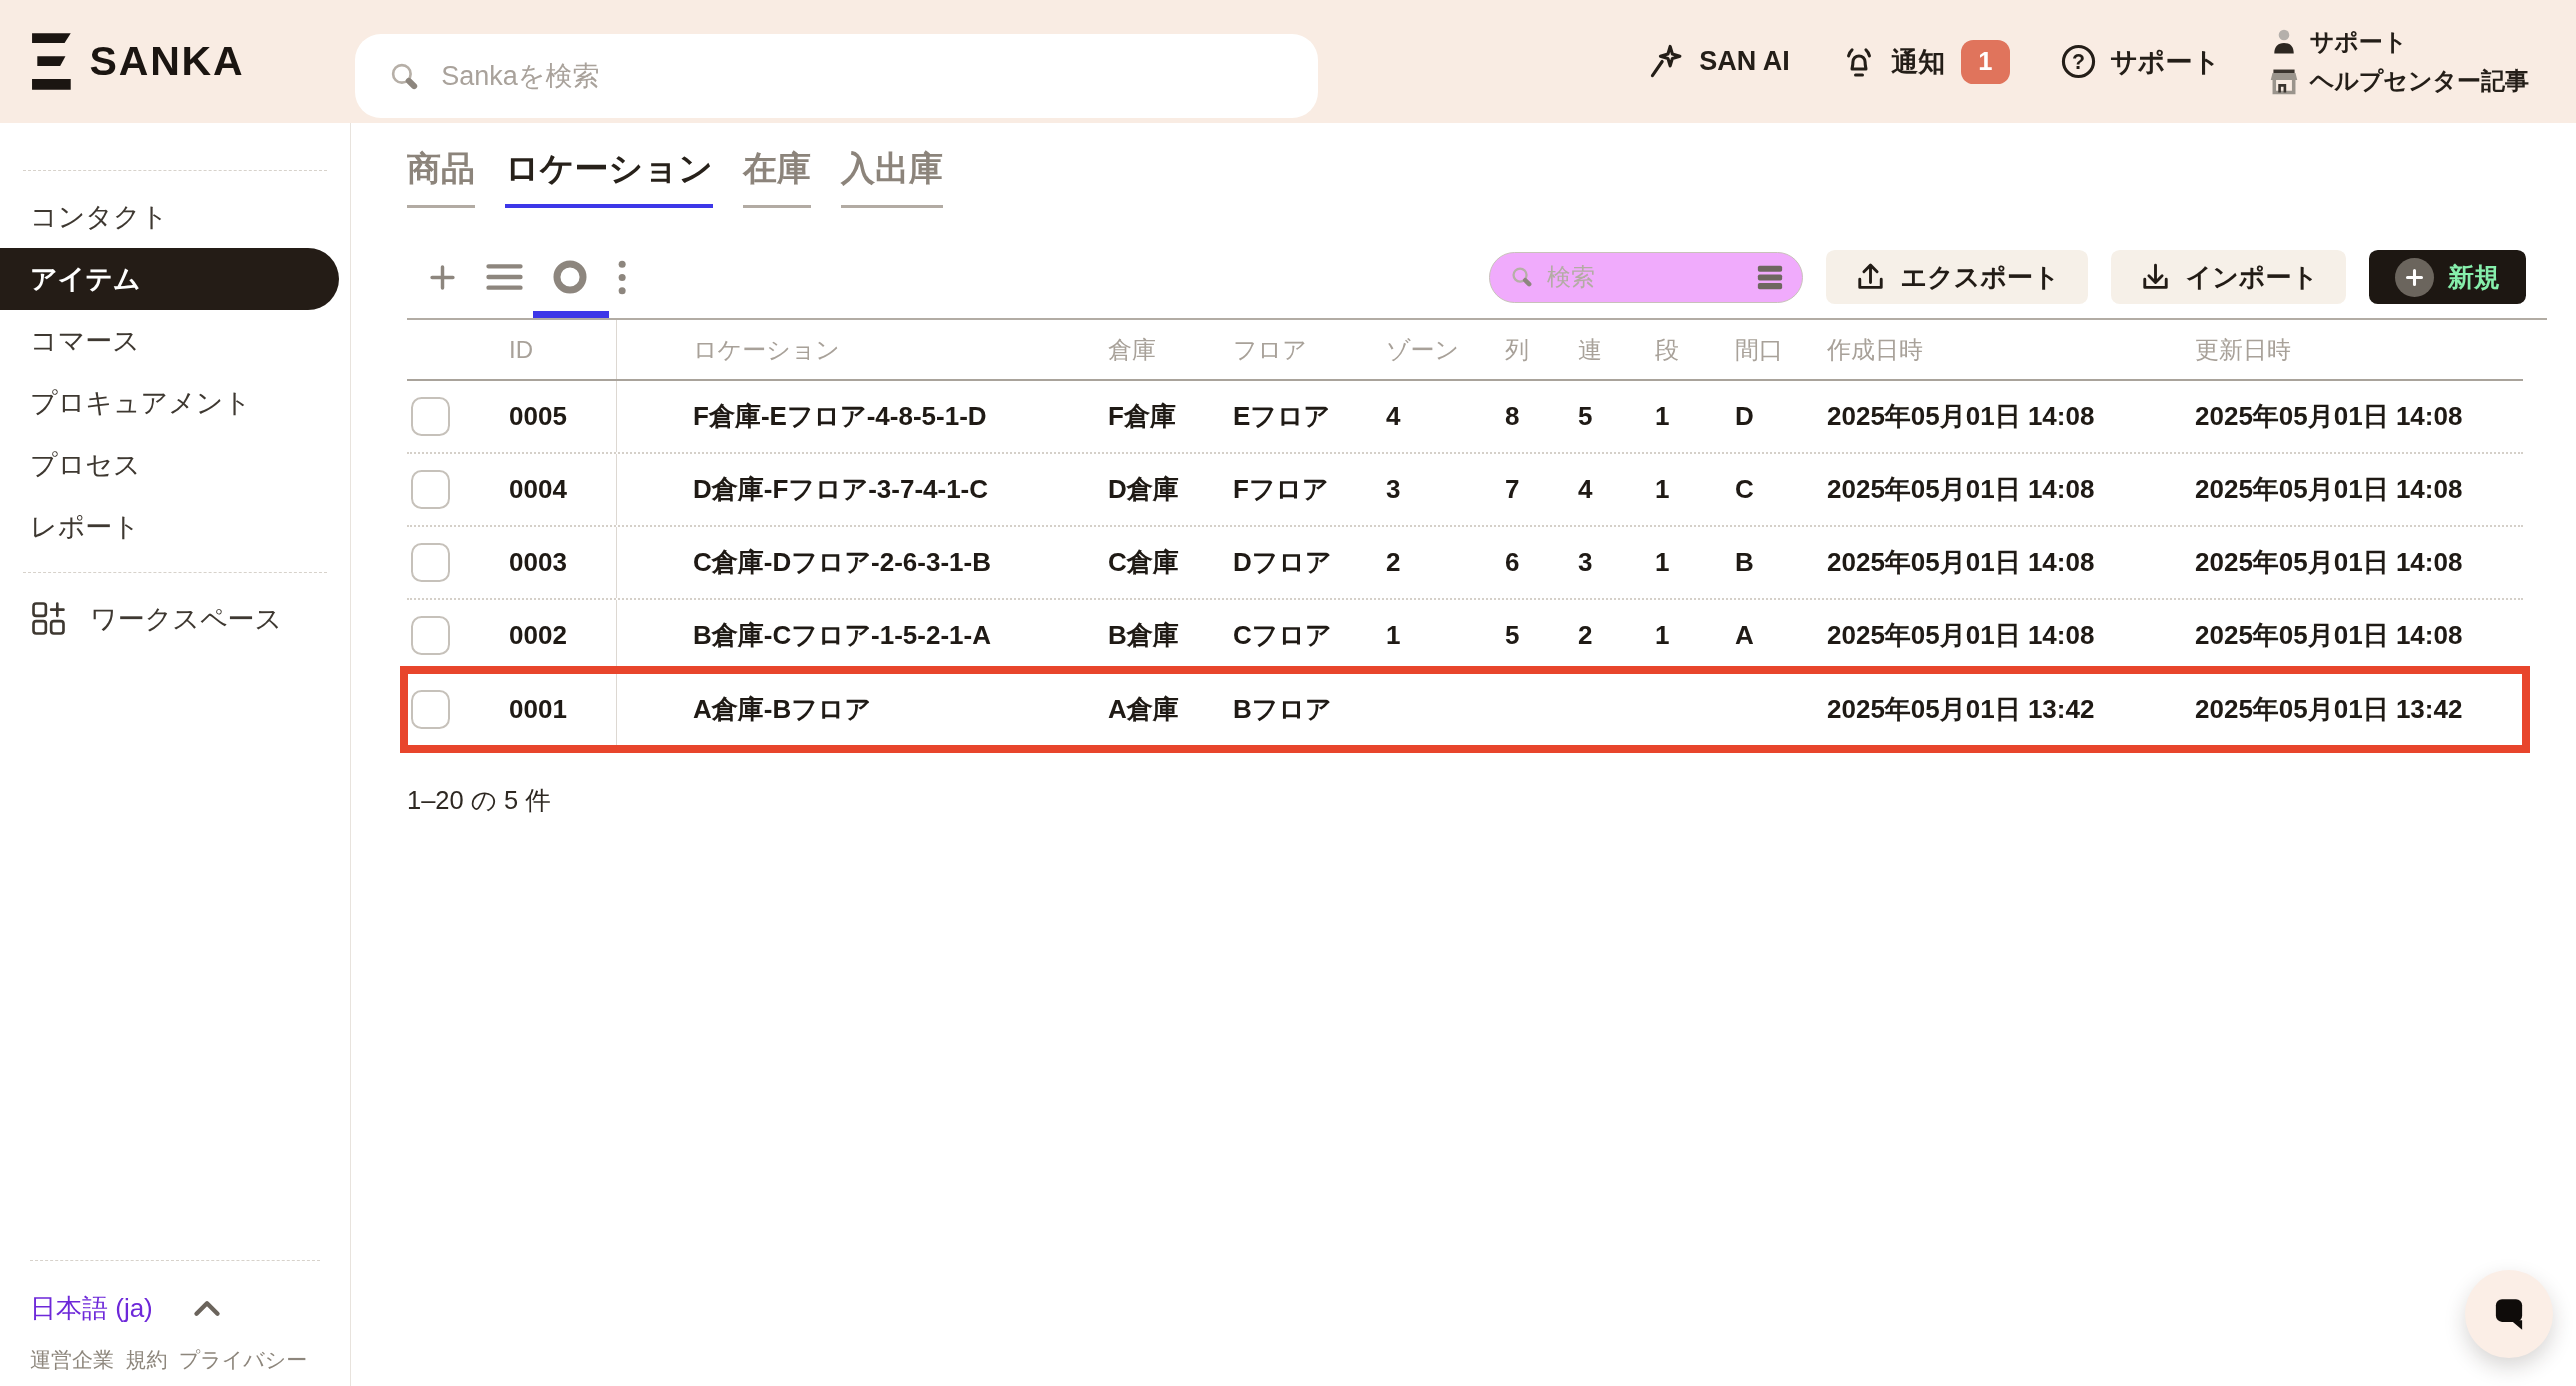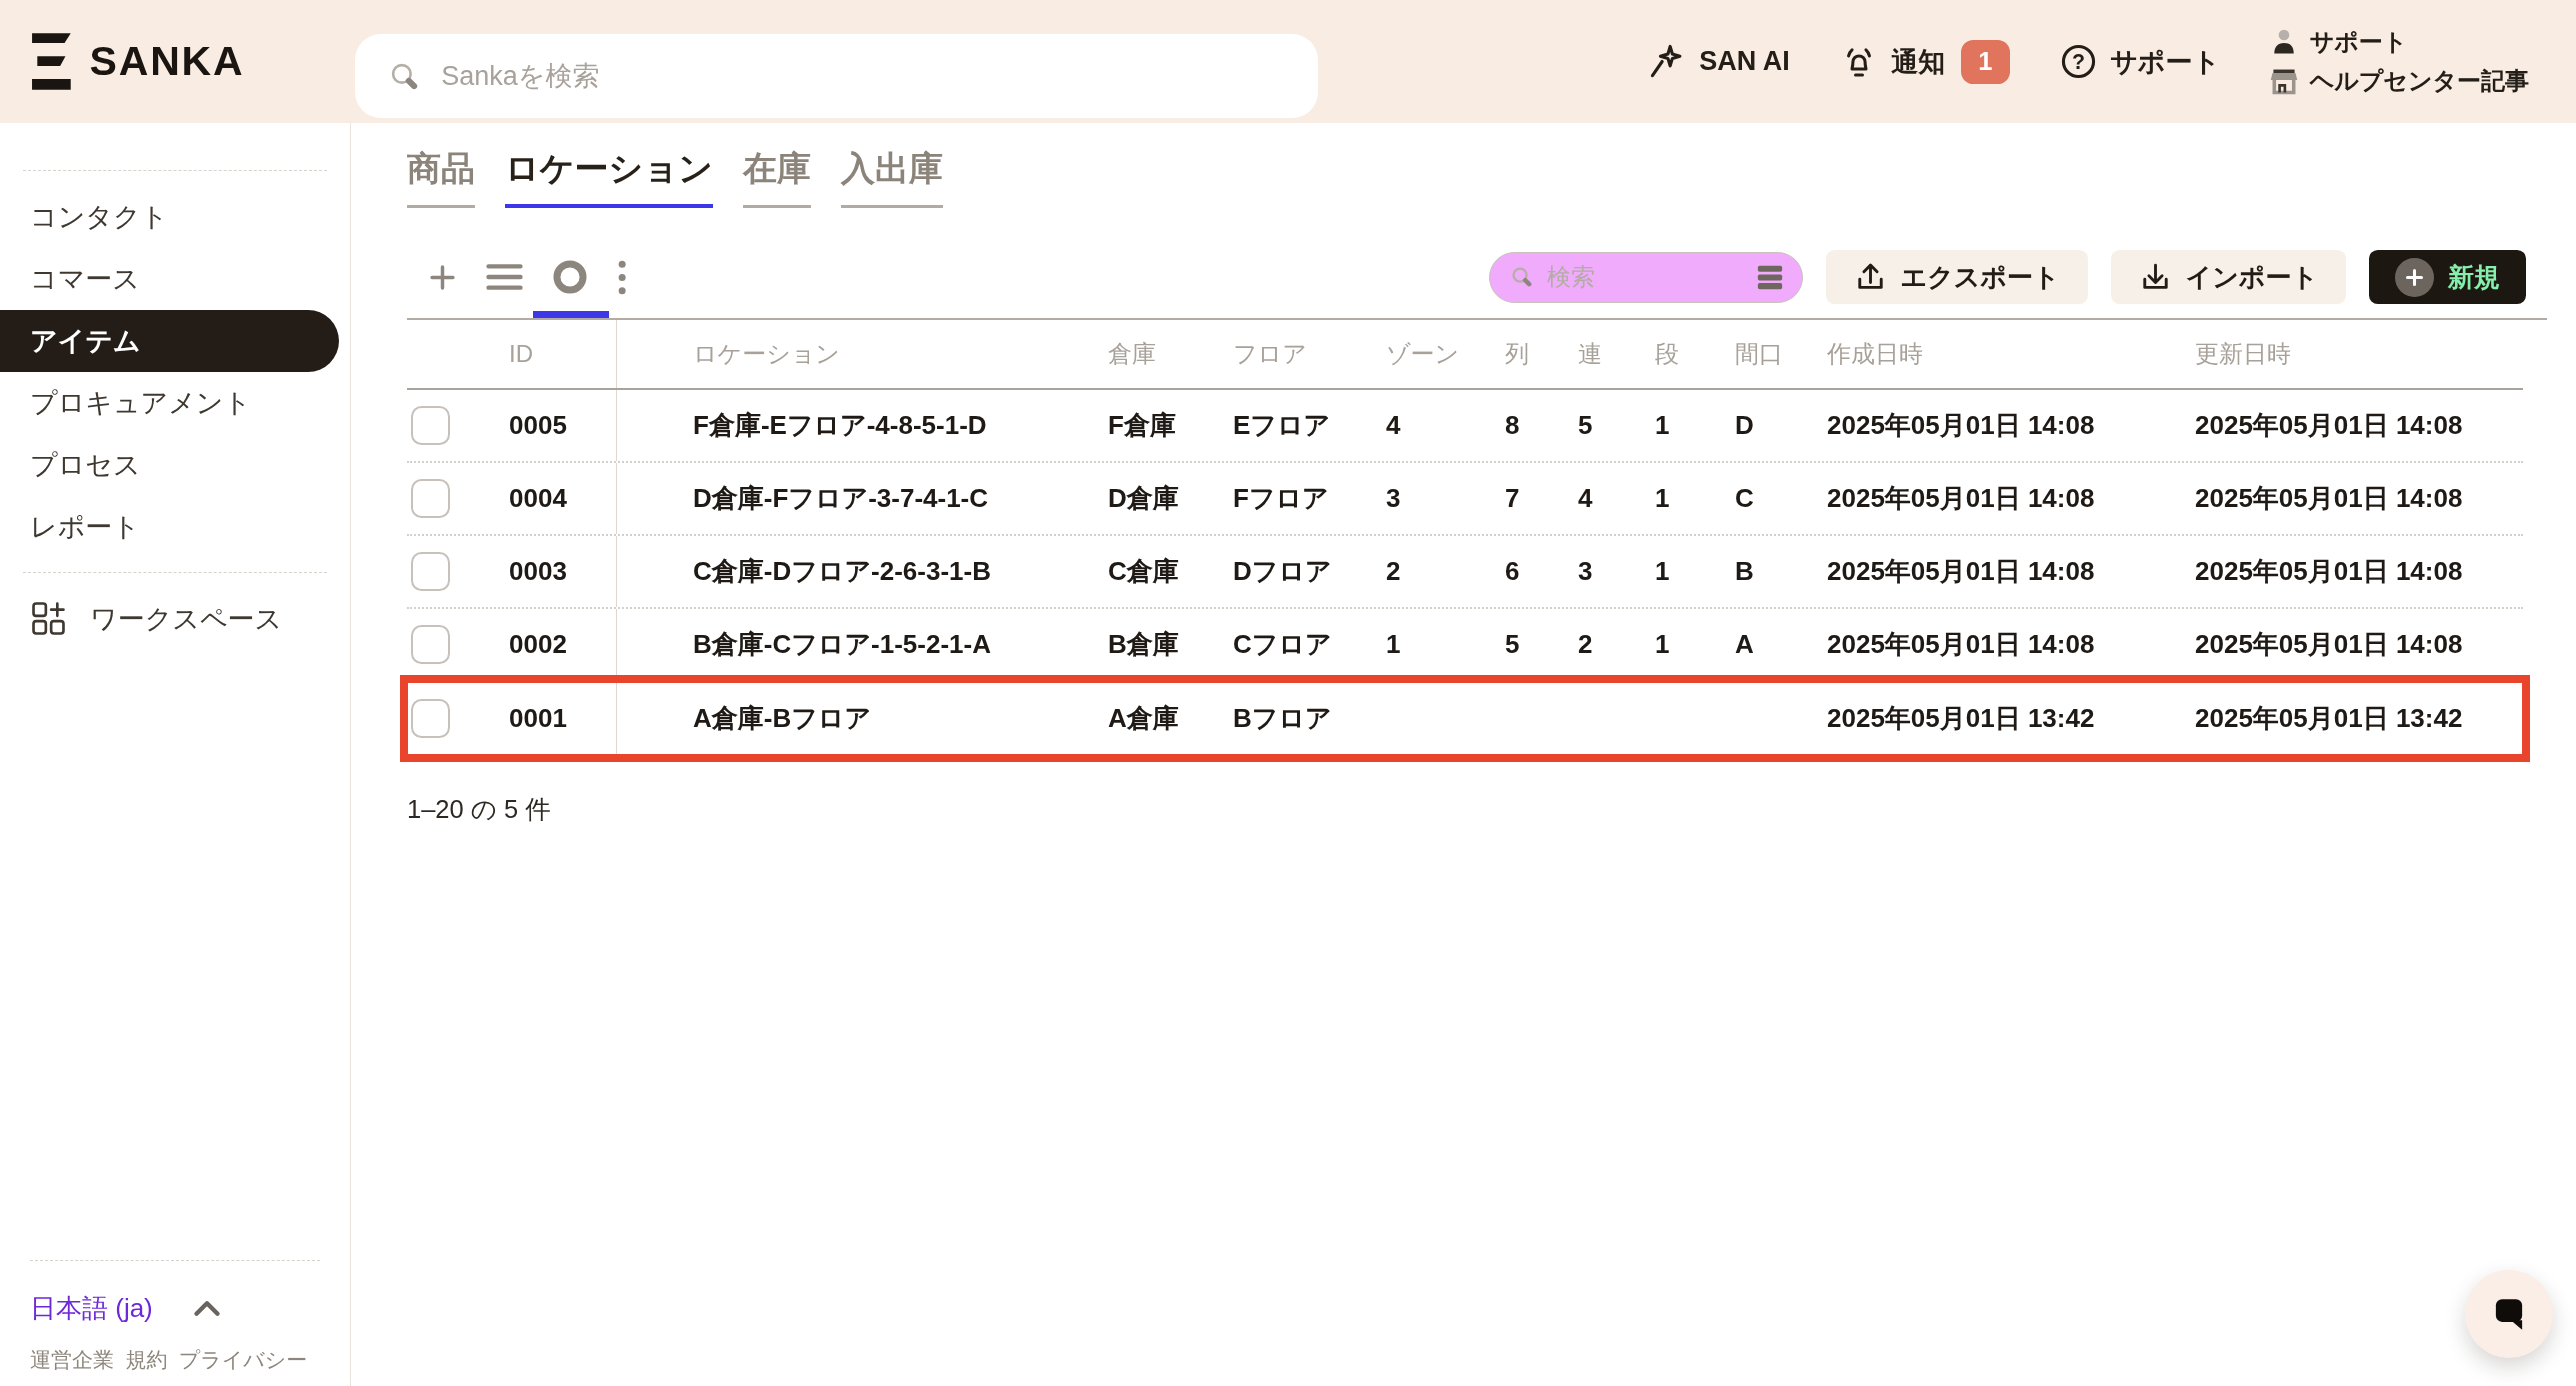--- a/index.html
+++ b/index.html
@@ -67,21 +67,21 @@
     color:#221c16; background:#f6f0e8; cursor:pointer; }
   .btn.primary { background:#1d1712; color:#86efac; padding:0 26px; }
   .plus-circle { width:39px; height:39px; border-radius:50%; background:#6b655d;
     display:flex; align-items:center; justify-content:center; }
 
   
   .table { width:2116px; }
   .thead, .trow { display:grid;
     grid-template-columns:54px 156px 491px 125px 153px 119px 73px 77px 80px 92px 368px 1fr;
     align-items:stretch; }
-  .thead { height:70px; border-bottom:2.6px solid #a9a39b; }
+  .thead { height:61px; border-bottom:2.6px solid #a9a39b; }
   .thead .cell { color:#a8a199; font-size:24px; font-weight:500; }
   .cell { display:flex; align-items:center; font-size:26px; color:#1f1a15; }
   .trow { height:73px; border-bottom:2.6px dotted #d5d0c9; cursor:pointer; }
   .trow:last-child { border-bottom:none; }
   .trow.highlighted { outline:8.8px solid #e8452c; outline-offset:-1.8px; }
   .c-check { padding-left:3.5px; }
   .c-id { padding-left:48px; border-right:1.8px solid #ddd8d2; font-weight:700; }
   .c-loc { padding-left:76px; }
   .trow .cell { font-weight:600; }
   .trow .c-date { font-weight:700;text-align:right; }
@@ -183,28 +183,28 @@
 <nav class="sidebar">
   <ul class="side-list">
 
   <li class="side-divider"></li>
 
   <li class="side-item">
 
     <span class="side-label">コンタクト</span>
   </li>
 
+  <li class="side-item active">
+
+    <span class="side-label">アイテム</span>
+  </li>
+
   <li class="side-item">
 
     <span class="side-label">コマース</span>
-  </li>
-
-  <li class="side-item active">
-
-    <span class="side-label">アイテム</span>
   </li>
 
   <li class="side-item">
 
     <span class="side-label">プロキュアメント</span>
   </li>
 
   <li class="side-item">
 
     <span class="side-label">プロセス</span>

